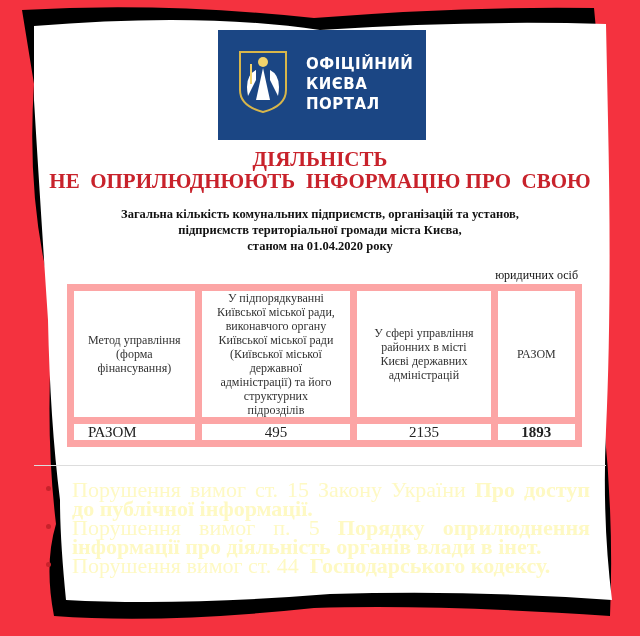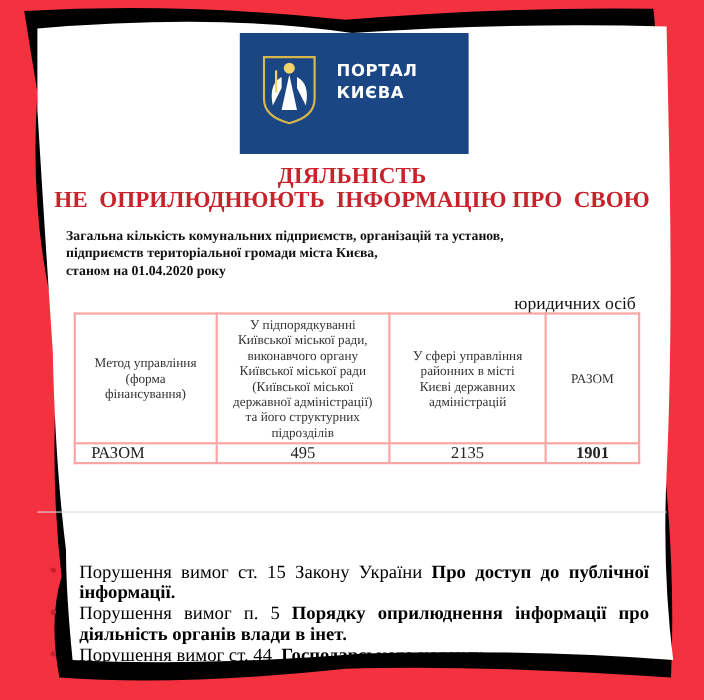--- a/index.html
+++ b/index.html
@@ -3,30 +3,30 @@
 <meta charset="utf-8">
 <style>
   html, body { margin:0; padding:0; }
   body { width:640px; height:636px; background:#f5303f; position:relative; overflow:hidden; font-family:"Liberation Serif", serif; }
   .frame-bg { position:absolute; left:0; top:0; width:640px; height:636px; background:#f4323f; }
   .black-frame { position:absolute; left:14px; top:4px; width:610px; height:624px; }
   .logo { position:absolute; left:218px; top:30px; width:208px; height:110px; background:#1b4684; }
   .logo .crest { position:absolute; left:20px; top:20px; width:50px; height:64px; }
   .logo .text { position:absolute; left:88px; top:24px; color:#ffffff; font-family:"DejaVu Sans", sans-serif; font-weight:bold; font-size:15px; line-height:20px; letter-spacing:0.5px; }
   .headline { position:absolute; left:40px; top:148px; width:560px; text-align:center; color:#c8222b; font-weight:bold; font-size:21px; line-height:22px; }
-  .subtitle { position:absolute; left:60px; top:206px; width:520px; text-align:left; color:#111; font-weight:bold; font-size:12.5px; line-height:16px; }
-  .units { position:absolute; left:440px; top:268px; width:138px; text-align:right; color:#111; font-size:16px; }
+  .subtitle { position:absolute; left:60px; top:206px; width:520px; text-align:center; color:#111; font-weight:bold; font-size:12.5px; line-height:16px; }
+  .units { position:absolute; left:440px; top:268px; width:138px; text-align:right; color:#111; font-size:12px; }
   table.data { position:absolute; left:67px; top:284px; width:515px; border-collapse:collapse; font-size:13px; color:#222; }
-  table.data td, table.data th { border:2px solid #fca5a5; padding:0 14px; text-align:center; font-weight:normal; }
+  table.data td, table.data th { border:7px solid #fca5a5; padding:0 14px; text-align:center; font-weight:normal; }
   table.data th { font-size:12px; line-height:14px; color:#333; height:116px; vertical-align:middle; }
   table.data td { height:16px; line-height:16px; font-size:15px; }
   table.data td.lbl { text-align:left; }
   table.data td.bold { font-weight:bold; }
   .rule { position:absolute; left:34px; top:465px; width:572px; height:1px; background:#ddd; }
-  ul.bullets { position:absolute; left:40px; top:510px; width:550px; margin:0; padding:0; list-style:none; font-size:17px; line-height:19px; color:#000000; }
+  ul.bullets { position:absolute; left:40px; top:480px; width:550px; margin:0; padding:0; list-style:none; font-size:22px; line-height:19px; color:#fef9c3; }
   ul.bullets li { position:relative; padding-left:32px; text-align:justify; }
   ul.bullets li .dot { position:absolute; left:6px; top:6px; width:5px; height:5px; border-radius:50%; background:#c8222b; }
   ul.bullets b { font-weight:bold; }
 </style>
 </head>
 <body>
 
 <div class="frame-bg"></div>
 <svg class="black-frame" viewBox="0 0 610 624" width="610" height="624">
   <path d="M8 6 Q 150 -2 300 14 Q 450 2 580 4 L 588 90 Q 598 300 590 420 Q 600 520 596 612 Q 420 600 300 604 Q 150 620 40 612 Q 30 560 42 520 Q 30 420 40 300 Q 12 200 20 80 Z" fill="#000"></path>
@@ -37,22 +37,23 @@
 
 <div class="logo">
   <svg class="crest" viewBox="0 0 50 64">
     <path d="M2 2 H48 V40 Q48 56 25 62 Q2 56 2 40 Z" fill="#1b4684" stroke="#d8b64a" stroke-width="2"></path>
     <circle cx="25" cy="12" r="5" fill="#f2d36b"></circle>
     <path d="M25 18 L18 50 H32 Z" fill="#fff"></path>
     <path d="M18 20 Q6 26 10 46 L18 30 Z M32 20 Q44 26 40 46 L32 30 Z" fill="#fff"></path>
     <rect x="12" y="14" width="2" height="20" fill="#f2d36b"></rect>
   </svg>
   <div class="text">
+    <div>ОФІЦІЙНИЙ</div>
+    <div>КИЄВА</div>
     <div>ПОРТАЛ</div>
-    <div>КИЄВА</div>
   </div>
 </div>
 
 <div class="headline">
   <div>ДІЯЛЬНІСТЬ</div>
   <div style="white-space:pre">НЕ  ОПРИЛЮДНЮЮТЬ  ІНФОРМАЦІЮ ПРО  СВОЮ</div>
 </div>
 
 <div class="subtitle">
   <div>Загальна кількість комунальних підприємств, організацій та установ,</div>
@@ -73,21 +74,21 @@
       <tr>
     <th>Метод управління (форма фінансування)</th>
     <th>У підпорядкуванні Київської міської ради, виконавчого органу Київської міської ради (Київської міської державної адміністрації) та його структурних підрозділів</th>
     <th>У сфері управління районних в місті Києві державних адміністрацій</th>
     <th>РАЗОМ</th>
   </tr>
   <tr>
     <td class="lbl">РАЗОМ</td>
     <td>495</td>
     <td>2135</td>
-    <td class="bold">1901</td>
+    <td class="bold">1893</td>
   </tr>
 </tbody>
   </table>
 
 <div class="rule"></div>
 
 <ul class="bullets">
   <li>
     <span class="dot"></span>
     <span style="white-space:pre-wrap">Порушення вимог ст. 15 Закону України </span><b>Про доступ до публічної інформації.</b>

